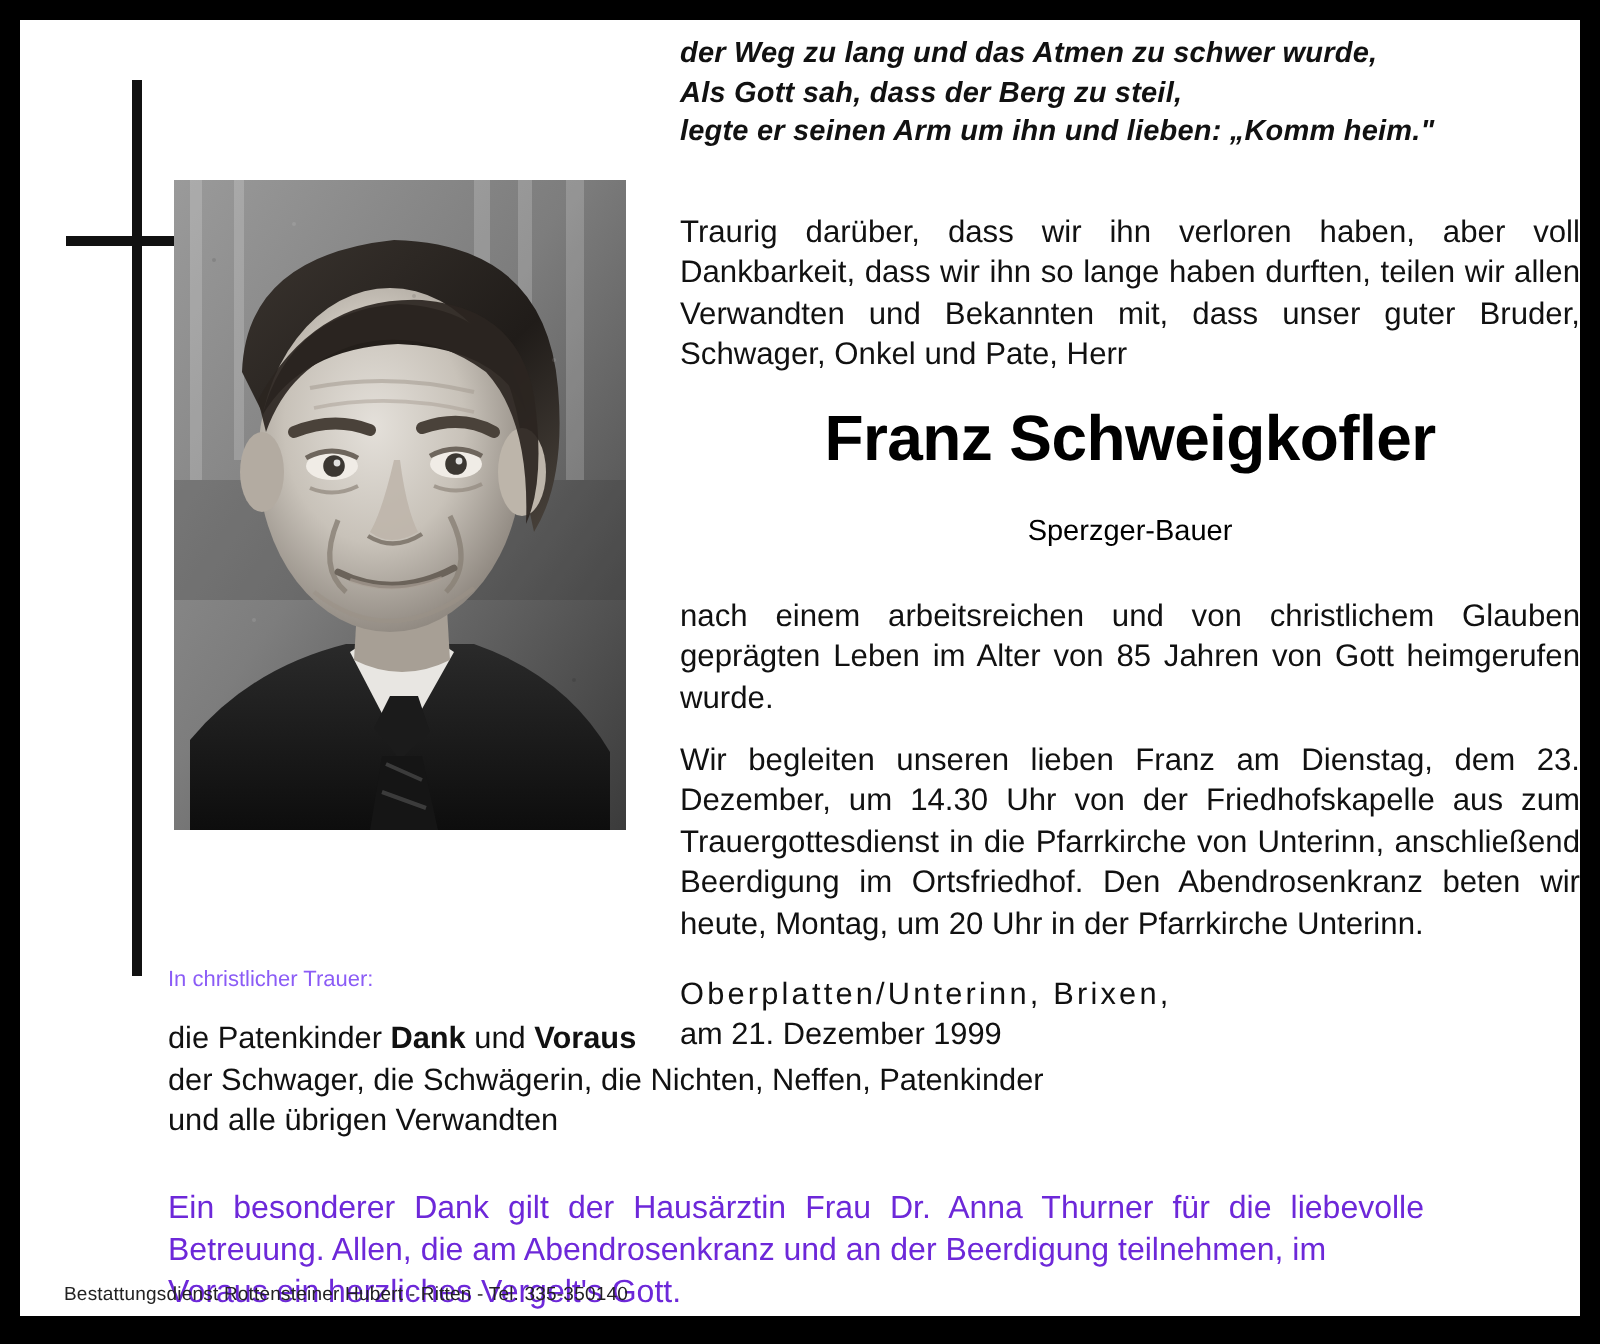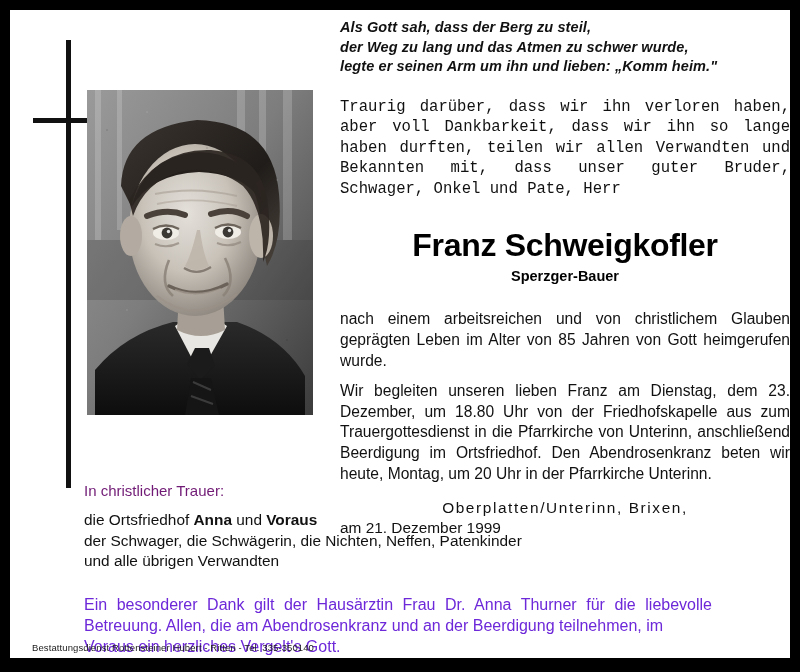--- a/index.html
+++ b/index.html
@@ -49,42 +49,42 @@
   }
   .epigraph {
     font-style:italic; font-weight:bold;
     font-size:14.5px; line-height:19.5px;
     color:#111; letter-spacing:.1px;
   }
   .para {
     font-size:15.6px; line-height:20.6px; color:#111;
     text-align:justify; text-justify:inter-word;
   }
-  #intro { margin-top:20px;font-family:Liberation Mono, monospace; }
+  #intro { margin-top:30px; }
   .name {
     text-align:center; font-weight:bold;
     font-size:32px; line-height:36px; letter-spacing:-.3px;
-    color:#000; margin-top:28px;
+    color:#000; margin-top:12px;
   }
   .subname {
-    text-align:center; font-weight:bold;
+    text-align:center; font-weight:normal;
     font-size:14.5px; line-height:18px; color:#000;
-    margin-top:4px;
+    margin-top:20px;
   }
   #afterdeath { margin-top:24px; }
   #funeral { margin-top:10px; }
   .place {
     font-size:15.4px; line-height:20px; color:#111;
     margin-top:14px;
   }
-  .place .city { letter-spacing:1.6px;text-align:center; }
+  .place .city { letter-spacing:1.6px; }
 
   
   #bottom { position:absolute; left:74px; top:470px; width:660px; }
-  .mourn-head { font-size:15px; line-height:21px; color:#701a75; }
+  .mourn-head { font-size:11px; line-height:21px; color:#8b5cf6; }
   .mourn-list { font-size:15.4px; line-height:20.5px; color:#111; margin-top:9px; }
   .mourn-list b { font-weight:bold; }
   #thanks {
     font-size:16px; line-height:21px; color:#6d28d9;
     margin-top:22px; text-align:justify; text-justify:inter-word;
     width:628px;
   }
   #thanks .tail { display:block; text-align:left; }
 
   
@@ -197,44 +197,44 @@
           <circle cx="120" cy="58" r="1" fill="#000"></circle>
             <circle cx="190" cy="90" r="1" fill="#fff"></circle>
           <circle cx="40" cy="220" r="1" fill="#fff"></circle>
             <circle cx="200" cy="250" r="1" fill="#000"></circle>
         </g>
       </svg>
     </div>
 
     <div id="rightcol">
       <div class="epigraph">
+        <div>der Weg zu lang und das Atmen zu schwer wurde,</div>
         <div>Als Gott sah, dass der Berg zu steil,</div>
-        <div>der Weg zu lang und das Atmen zu schwer wurde,</div>
         <div>legte er seinen Arm um ihn und lieben: „Komm heim."</div>
       </div>
 
       <div id="intro" class="para">Traurig darüber, dass wir ihn verloren haben, aber voll Dankbarkeit, dass wir ihn so lange haben durften, teilen wir allen Verwandten und Bekannten mit, dass unser guter Bruder, Schwager, Onkel und Pate, Herr</div>
 
       <div class="name">Franz Schweigkofler</div>
       <div class="subname">Sperzger-Bauer</div>
 
       <div id="afterdeath" class="para">nach einem arbeitsreichen und von christlichem Glauben geprägten Leben im Alter von 85 Jahren von Gott heimgerufen wurde.</div>
 
-      <div id="funeral" class="para">Wir begleiten unseren lieben Franz am Dienstag, dem 23. Dezember, um 18.80 Uhr von der Friedhofskapelle aus zum Trauergottesdienst in die Pfarrkirche von Unterinn, anschließend Beerdigung im Ortsfriedhof. Den Abendrosenkranz beten wir heute, Montag, um 20 Uhr in der Pfarrkirche Unterinn.</div>
+      <div id="funeral" class="para">Wir begleiten unseren lieben Franz am Dienstag, dem 23. Dezember, um 14.30 Uhr von der Friedhofskapelle aus zum Trauergottesdienst in die Pfarrkirche von Unterinn, anschließend Beerdigung im Ortsfriedhof. Den Abendrosenkranz beten wir heute, Montag, um 20 Uhr in der Pfarrkirche Unterinn.</div>
 
       <div class="place">
         <div class="city">Oberplatten/Unterinn, Brixen,</div>
         <div>am 21. Dezember 1999</div>
       </div>
     </div>
 
     <div id="bottom">
       <div class="mourn-head">In christlicher Trauer:</div>
       <div class="mourn-list">
-        <div><span>die Ortsfriedhof </span><b>Anna</b><span> und </span><b>Voraus</b></div>
+        <div><span>die Patenkinder </span><b>Dank</b><span> und </span><b>Voraus</b></div>
         <div>der Schwager, die Schwägerin, die Nichten, Neffen, Patenkinder</div>
         <div>und alle übrigen Verwandten</div>
       </div>
 
       <div id="thanks"><span>Ein besonderer Dank gilt der Hausärztin Frau Dr. Anna Thurner für die liebevolle Betreuung. Allen, die am Abendrosenkranz und an der Beerdigung teilnehmen, im</span> <span class="tail">Voraus ein herzliches Vergelt's Gott.</span></div>
     </div>
 
     <div id="footer">Bestattungsdienst Rottensteiner Hubert - Ritten - Tel. 335-350140</div>
 
   </div>

